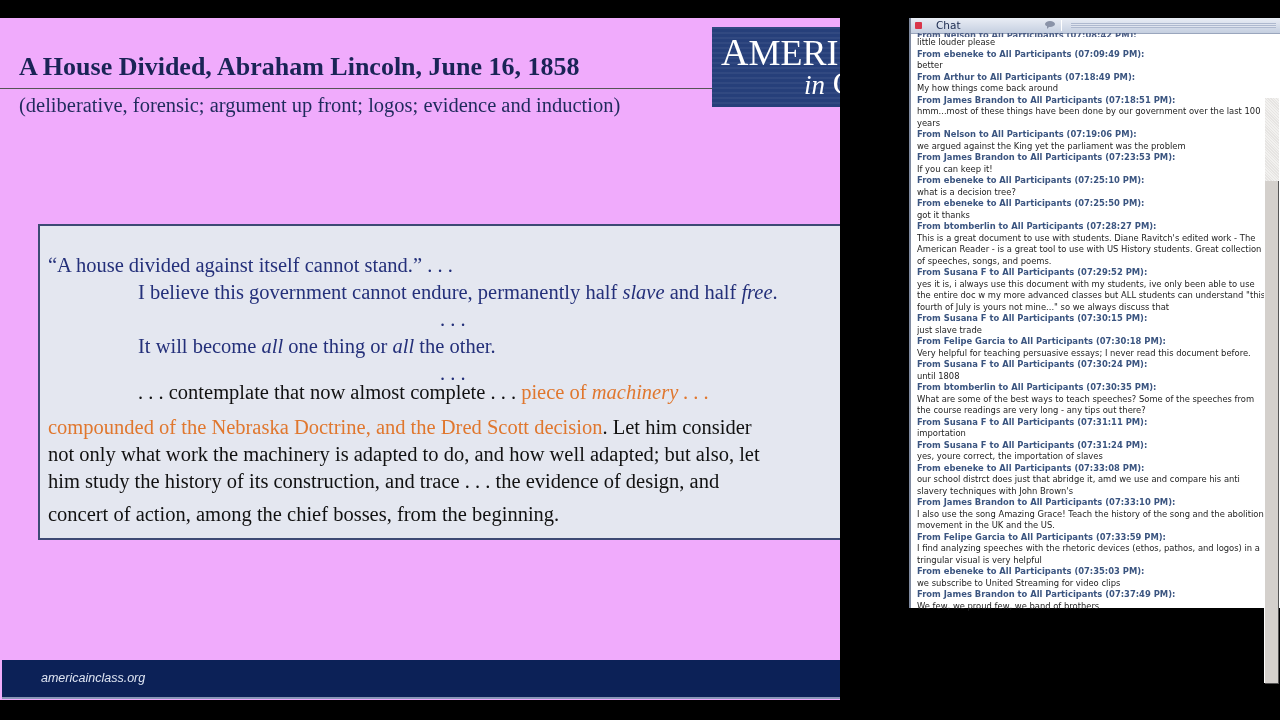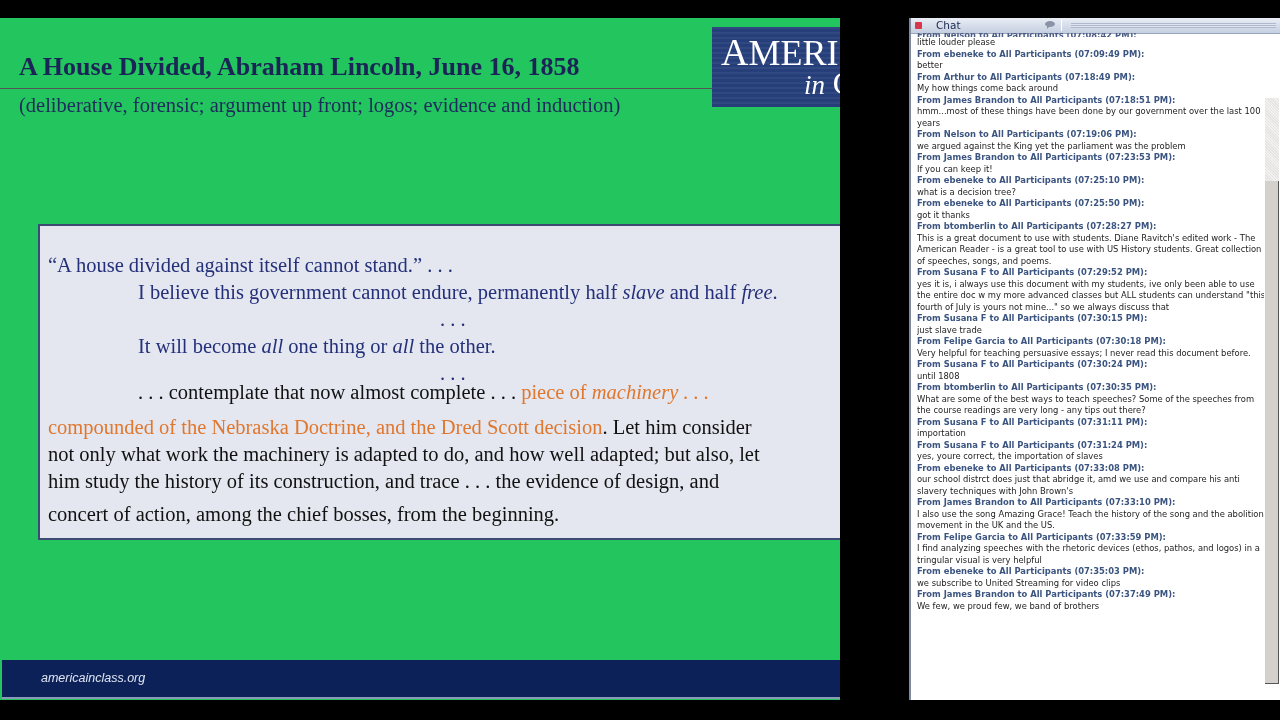--- a/index.html
+++ b/index.html
@@ -4,21 +4,21 @@
   <style>
     html, body { margin: 0; padding: 0; }
     body {
       width: 1280px; height: 720px; background: #000; position: relative; overflow: hidden;
       font-family: "Liberation Serif", serif;
     }
     .top-bar { position: absolute; left: 0; top: 0; width: 1280px; height: 18px; background: #000; }
     .bottom-bar { position: absolute; left: 0; top: 700px; width: 1280px; height: 20px; background: #000; }
 
     
-    .slide { position: absolute; left: 0; top: 18px; width: 840px; height: 682px; background: #22c55e; overflow: hidden; }
+    .slide { position: absolute; left: 0; top: 18px; width: 840px; height: 682px; background: #f0abfc; overflow: hidden; }
     .slide-title {
       position: absolute; left: 19px; top: 34px; font-family: "Liberation Serif", serif; font-weight: bold;
       font-size: 26px; color: #1a2456; white-space: nowrap; letter-spacing: 0px;
     }
     .title-rule { position: absolute; left: 0; top: 70px; width: 720px; height: 1px; background: #555; }
     .slide-subtitle {
       position: absolute; left: 19px; top: 76px; font-size: 20.5px; color: #1f2a5c; white-space: nowrap;
     }
     .logo {
       position: absolute; left: 712px; top: 9px; width: 185px; height: 80px; background: #263f7a;
@@ -49,21 +49,21 @@
     .footer-url {
       position: absolute; left: 39px; top: 11px; font-family: "Liberation Sans", sans-serif; font-style: italic;
       font-size: 12.5px; color: #dfe5f3;
     }
     .footer-page {
       position: absolute; left: 849px; top: 11px; font-family: "Liberation Sans", sans-serif;
       font-size: 12.5px; color: #dfe5f3;
     }
 
     
-    .chat-panel { position: absolute; left: 909px; top: 18px; width: 371px; height: 682px; background: #fff; border-left: 2px solid #7f8aa0; box-sizing: border-box; }
+    .chat-panel { position: absolute; left: 909px; top: 18px; width: 371px; height: 590px; background: #fff; border-left: 2px solid #7f8aa0; box-sizing: border-box; }
     .chat-header {
       position: absolute; left: 0; top: 0; width: 369px; height: 15px;
       background: linear-gradient(180deg, #e9edf5 0%, #c5cfe0 100%); border-bottom: 1px solid #9aa6bd;
     }
     .chat-close { position: absolute; left: 4px; top: 4px; width: 7px; height: 7px; background: #d9364a; border-radius: 1px; }
     .chat-title { position: absolute; left: 25px; top: 0px; font-family: "DejaVu Sans", sans-serif; font-size: 10.5px; color: #1a2a4f; line-height: 15px; }
     .chat-bubble-icon { position: absolute; left: 134px; top: 3px; width: 10px; height: 6px; background: #8a93a8; border-radius: 50%; }
     .chat-bubble-icon::after { content: ""; position: absolute; left: 2px; top: 5px; border-left: 3px solid #8a93a8; border-bottom: 3px solid transparent; }
     .chat-header-divider { position: absolute; left: 150px; top: 2px; width: 1px; height: 11px; background: #fff; }
     .chat-header-grip { position: absolute; left: 160px; top: 5px; width: 205px; height: 5px;

